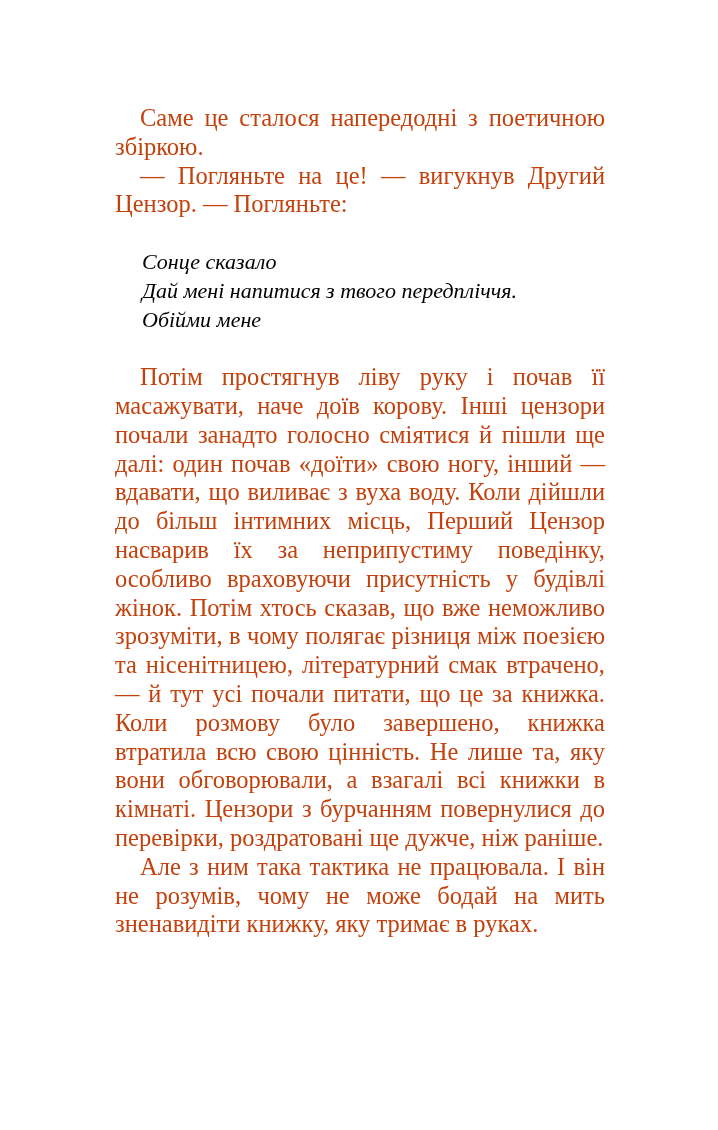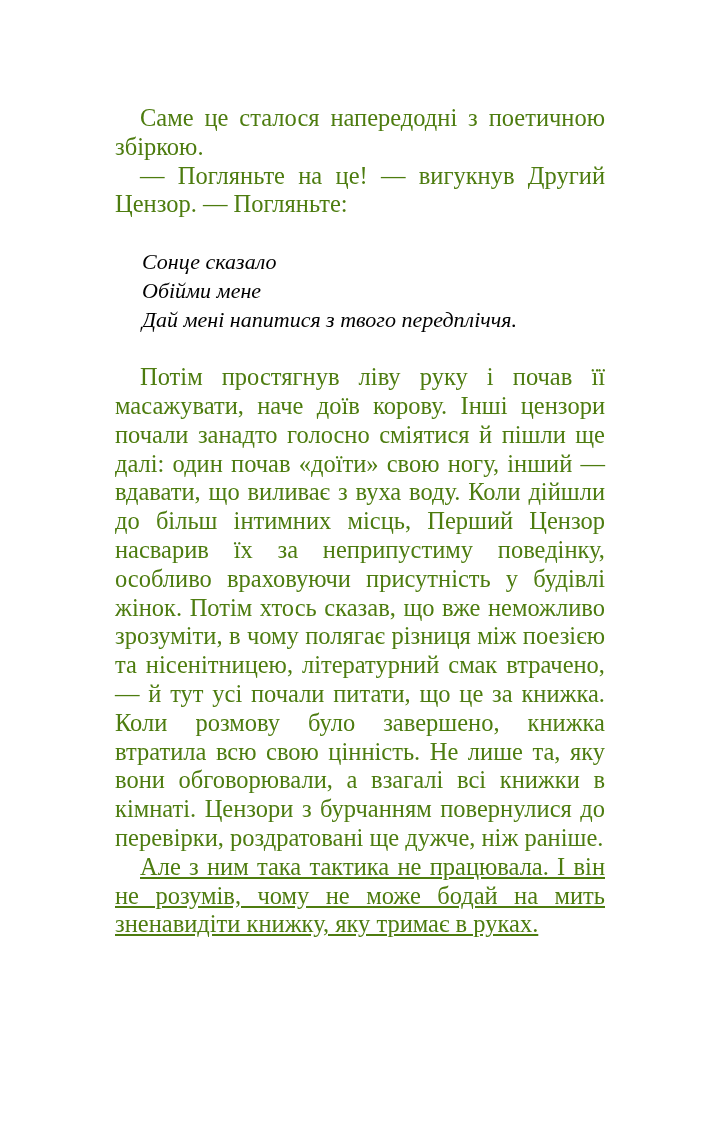--- a/index.html
+++ b/index.html
@@ -22,33 +22,32 @@
     position: absolute;
     left: 115px;
     top: 104px;
     width: 490px;
   }
 
   .para {
     font-family: "Liberation Serif", "DejaVu Serif", serif;
     font-size: 24.5px;
     line-height: 28.8px;
-    color: #4d7c0f;
+    color: #c2410c;
     text-align: justify;
     text-justify: inter-word;
     margin: 0;
     text-indent: 25px;
     hyphens: manual;
     -webkit-hyphens: manual;
   }
 
   
   .para:last-child {
     margin-bottom: 8px;
-    text-decoration: underline;
   }
 
   .poem {
     margin: 0;
     padding: 0;
     list-style: none;
   }
 
   .poem-block {
     margin-top: 28.8px;
@@ -73,22 +72,22 @@
 
   <div class="text-block">
 
     <p class="para">Саме це сталося напередодні з поетичною збіркою.</p>
 
     <p class="para">— Погляньте на це! — вигукнув Другий Цензор. — Погляньте:</p>
 
     <div class="poem-block">
       <div class="poem">
         <div class="poem-line">Сонце сказало</div>
+        <div class="poem-line">Дай мені напитися з твого передпліччя.</div>
         <div class="poem-line">Обійми мене</div>
-        <div class="poem-line">Дай мені напитися з твого передпліччя.</div>
       </div>
     </div>
 
     <p class="para">Потім простягнув ліву руку і почав її масажувати, наче доїв корову. Інші цензори почали занадто голосно сміятися й пішли ще далі: один почав «доїти» свою ногу, інший — вдавати, що виливає з вуха воду. Коли дійшли до більш інтимних місць, Перший Цензор насварив їх за неприпустиму поведінку, особливо враховуючи присутність у будівлі жінок. Потім хтось сказав, що вже неможливо зрозуміти, в чому полягає різниця між поезією та нісенітницею, літературний смак втрачено, — й тут усі почали питати, що це за книжка. Коли розмову було завершено, книжка втратила всю свою цінність. Не лише та, яку вони обговорювали, а взагалі всі книжки в кімнаті. Цензори з бурчанням повернулися до перевірки, роздратовані ще дужче, ніж раніше.</p>
 
     <p class="para">Але з ним така тактика не працювала. І він не розумів, чому не може бодай на мить зненавидіти книжку, яку тримає в руках.</p>
 
   </div>
 
 </div>

